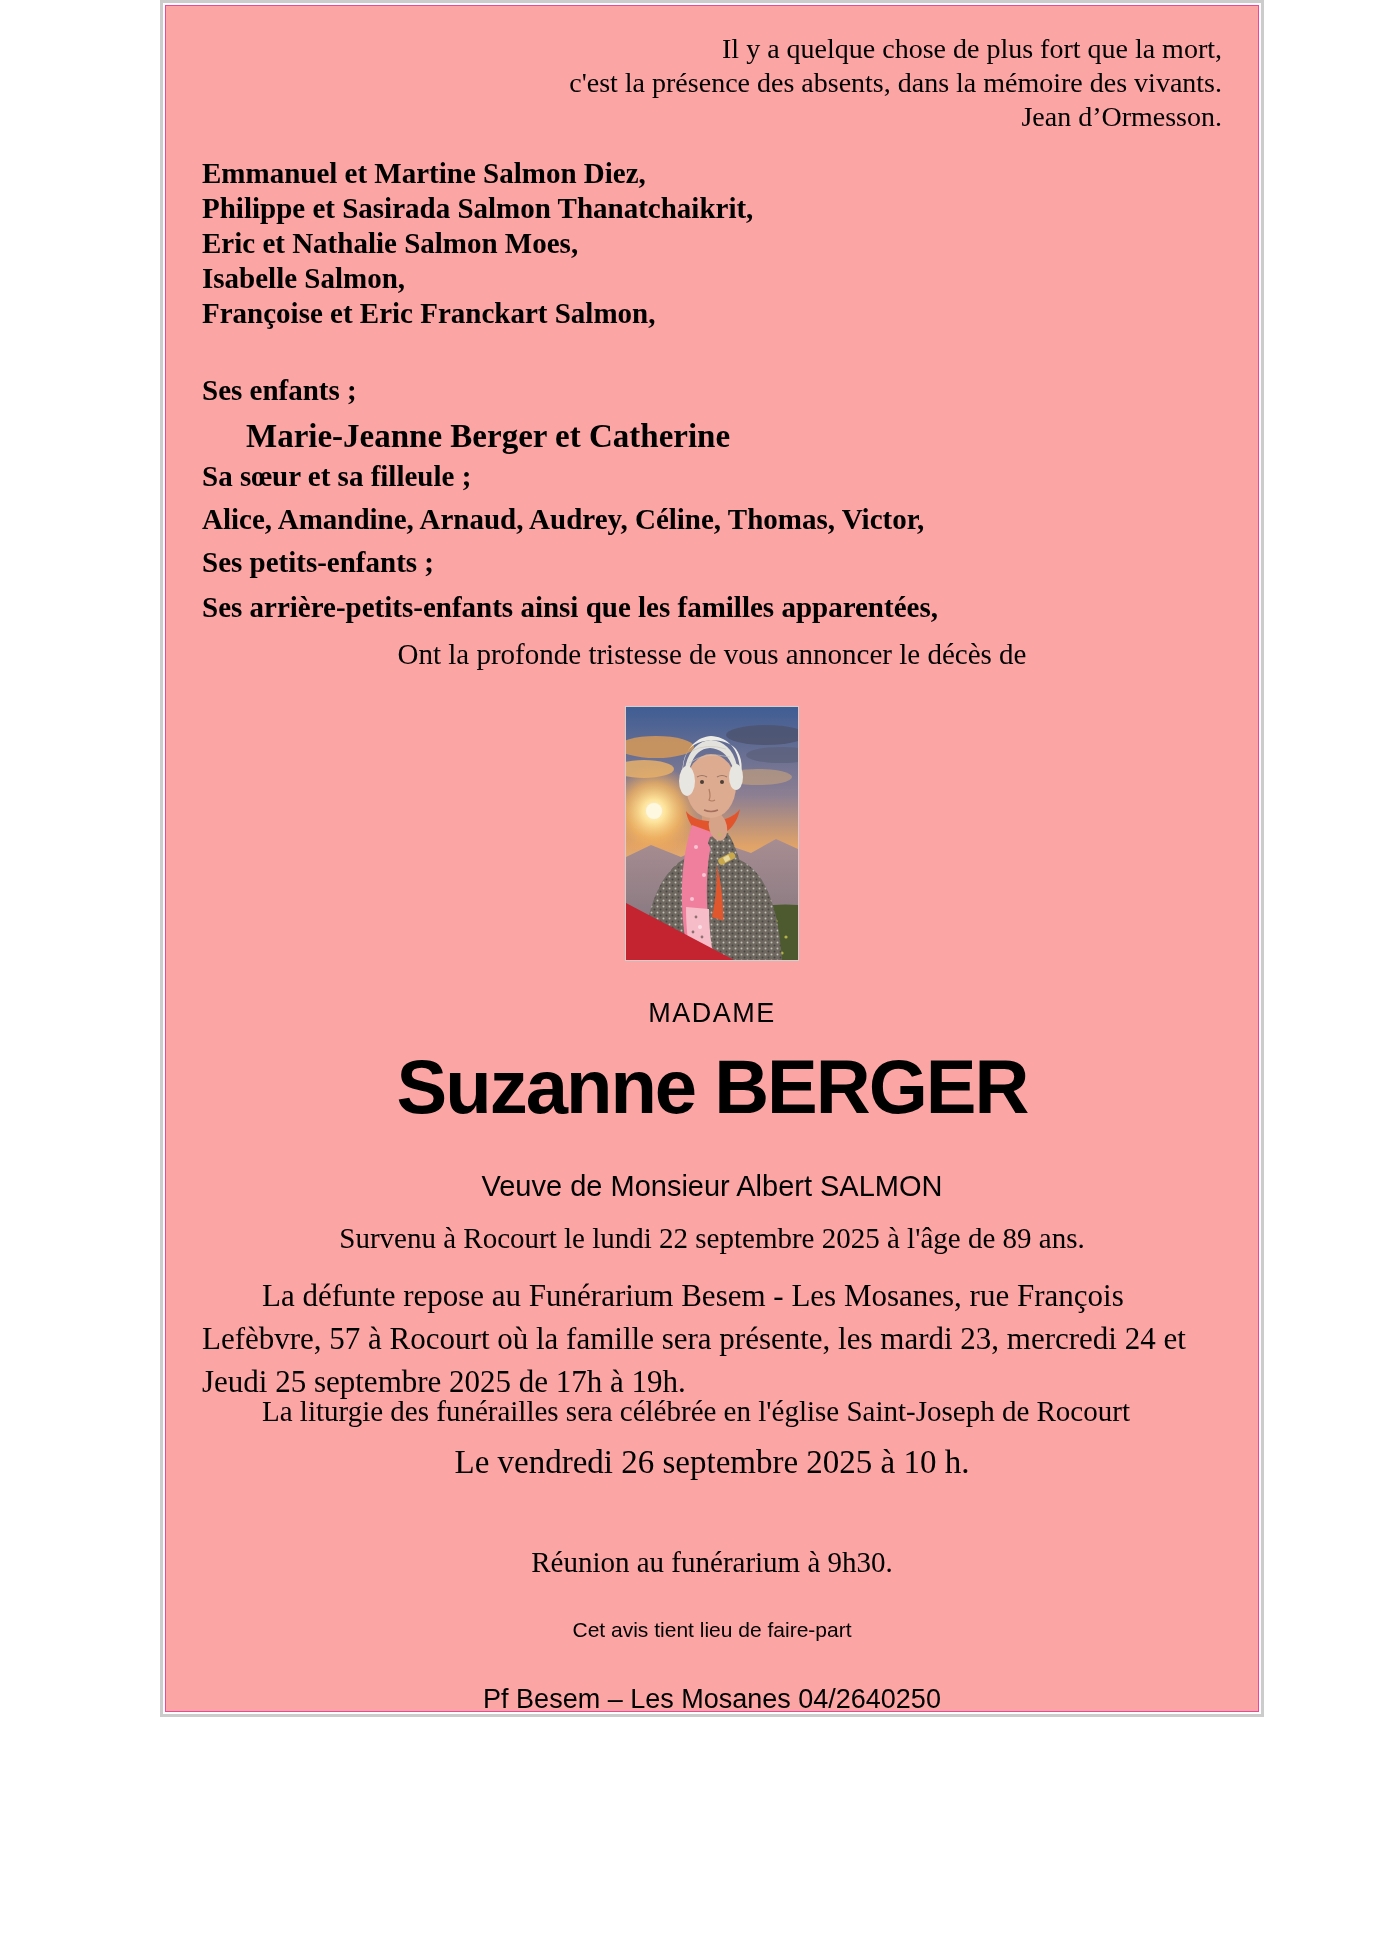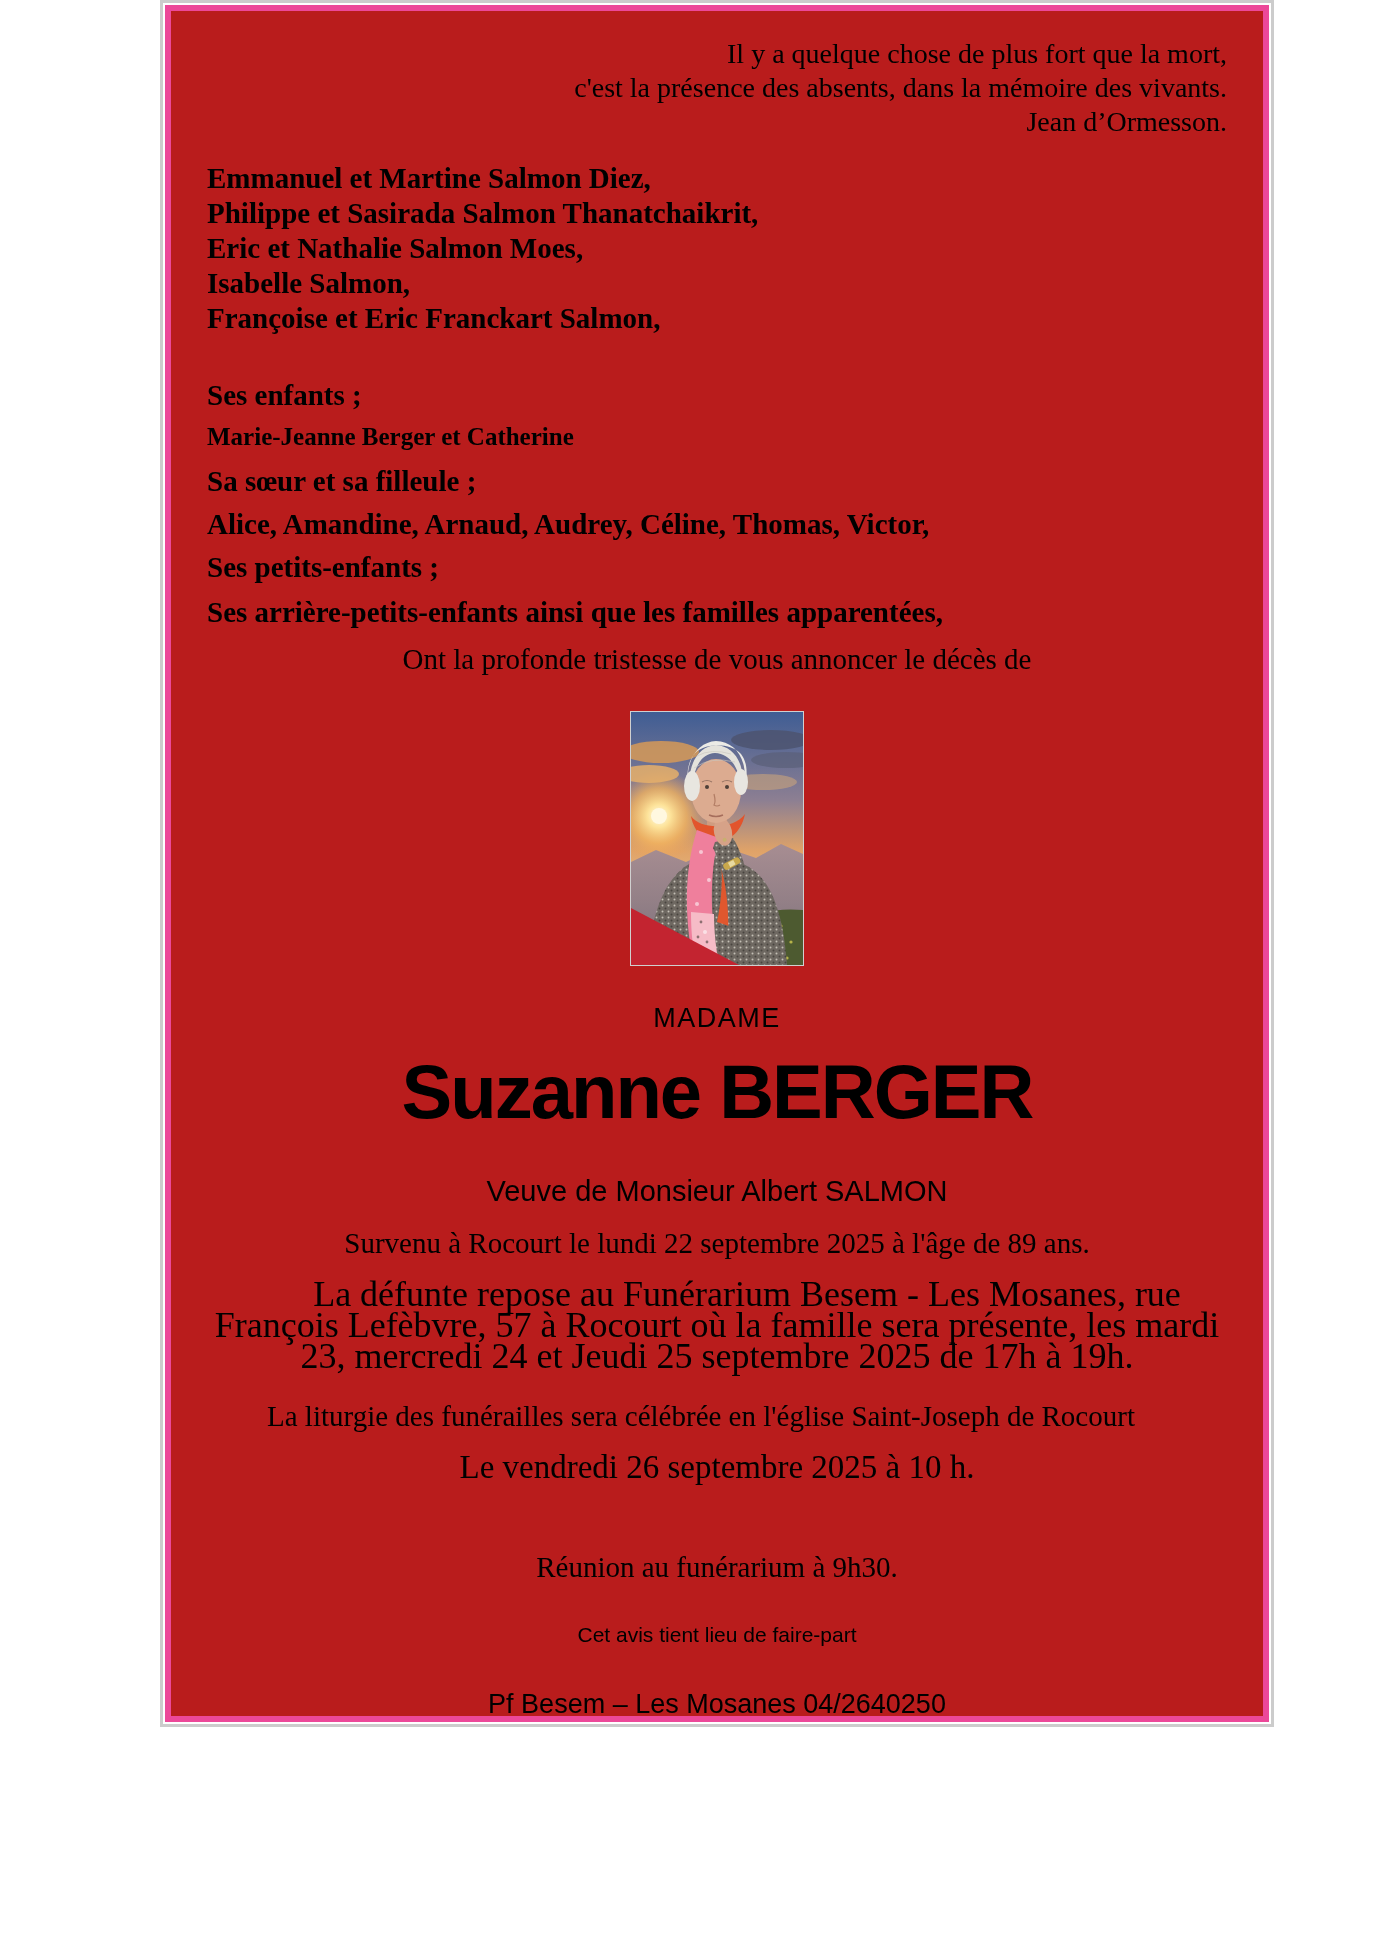--- a/index.html
+++ b/index.html
@@ -11,40 +11,40 @@
     position: relative;
     font-family: "Liberation Serif", "DejaVu Serif", serif;
     color: #000000;
   }
   .page {
     position: absolute;
     left: 165px;
     top: 5px;
     width: 1092px;
     height: 1705px;
-    background: #b91c1c;
-    border: 6px solid #ec4899;
+    background: #fca5a5;
+    border: 1px solid #ec4899;
     outline: 3px solid #cccccc;
     outline-offset: 2px;
   }
   .page-inner {
     position: absolute;
     inset: 0;
   }
   .blk { position: absolute; left: 36px; right: 36px; }
   .serif  { font-family: "Liberation Serif", "DejaVu Serif", serif; }
   .sans   { font-family: "Liberation Sans", "DejaVu Sans", sans-serif; }
   .bold   { font-weight: bold; }
   .right  { text-align: left; }
   .center { text-align: center; }
 
   .quote       { top: 26px;  font-size: 28px; line-height: 34px; text-align: right; }
   .names       { top: 150px; font-size: 29px; line-height: 35px; font-weight: bold; }
   .lbl-enfants { top: 368px; font-size: 29px; }
-  .sister      { top: 412px; font-size: 25px; }
+  .sister      { top: 412px; font-size: 33px; margin-left: 44px; }
   .lbl-soeur   { top: 454px; font-size: 29px; }
   .gkids       { top: 497px; font-size: 29px; }
   .lbl-gkids   { top: 540px; font-size: 29px; }
   .ggkids      { top: 585px; font-size: 29px; }
   .announce    { top: 632px; font-size: 29px; }
 
   .photo-frame {
     position: absolute;
     top: 700px;
     left: 50%;
@@ -54,21 +54,21 @@
     border: 1px solid #d0d0d0;
     overflow: hidden;
     background: #7a8aa5;
   }
   .photo-frame svg { display: block; }
 
   .madame   { top: 992px;  font-size: 27px; letter-spacing: 1.5px; }
   .bigname  { top: 1033px; font-size: 76px; line-height: 96px; letter-spacing: -2px; font-weight: bold; }
   .widow    { top: 1164px; font-size: 29px; }
   .survenu  { top: 1216px; font-size: 29px; }
-  .repose   { top: 1268px; font-size: 36px; line-height: 31px; text-indent: 60px; text-align: center; }
+  .repose   { top: 1268px; font-size: 31px; line-height: 43px; text-indent: 60px; }
   .liturgy  { top: 1389px; font-size: 29px; text-indent: 60px; }
   .fundate  { top: 1438px; font-size: 33px; }
   .meeting  { top: 1540px; font-size: 29px; }
   .notice   { top: 1612px; font-size: 21px; }
   .fhome    { top: 1678px; font-size: 27px; }
 </style>
 </head>
 <body>
 
 <div class="page">

